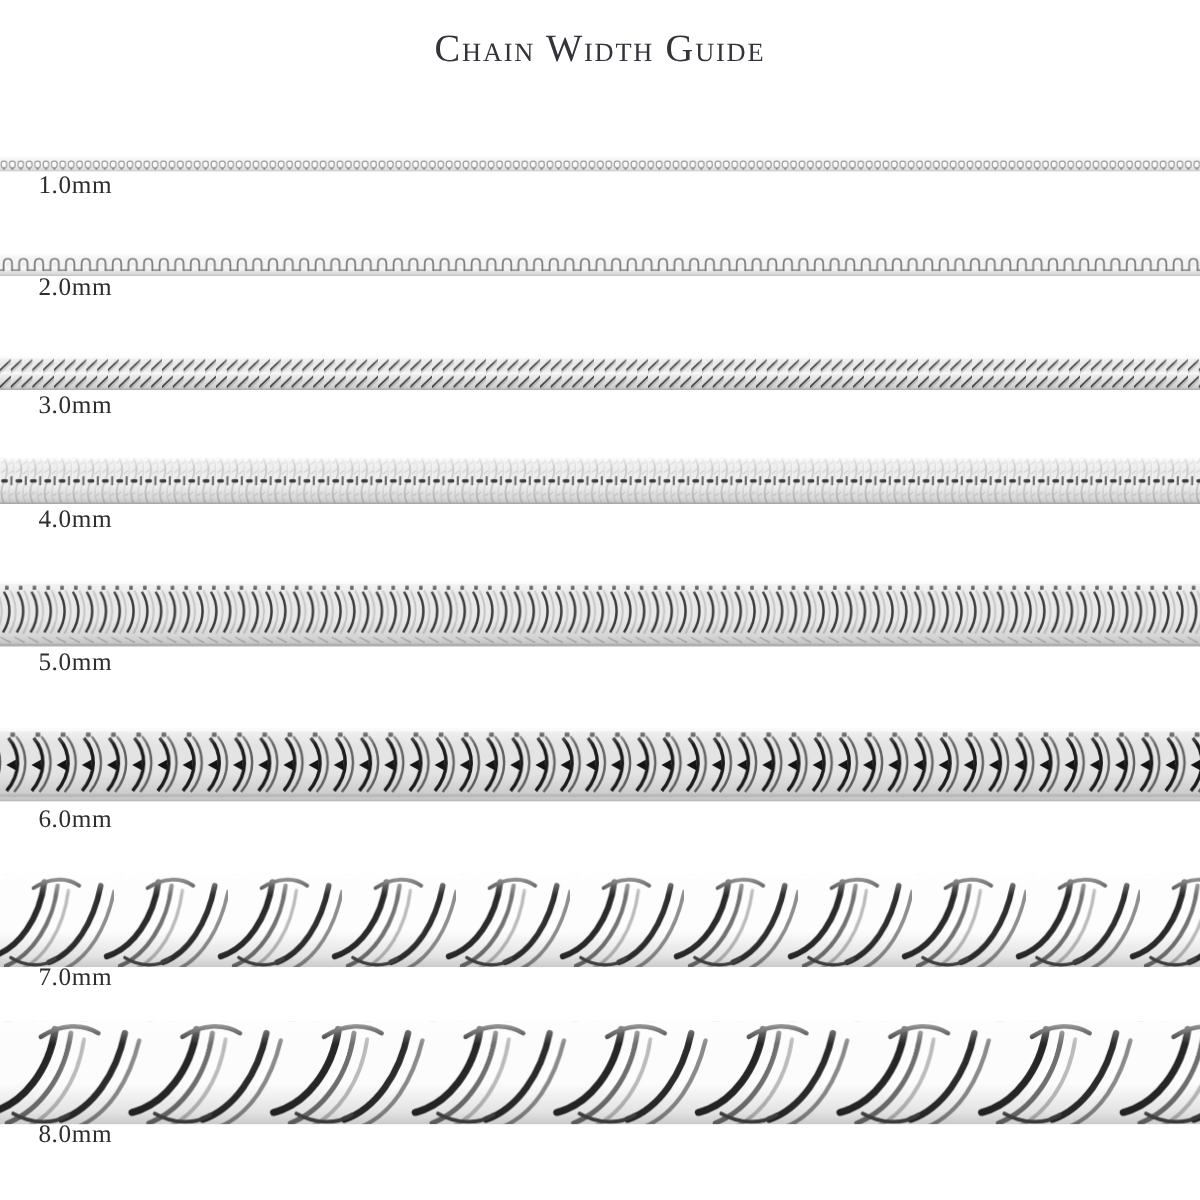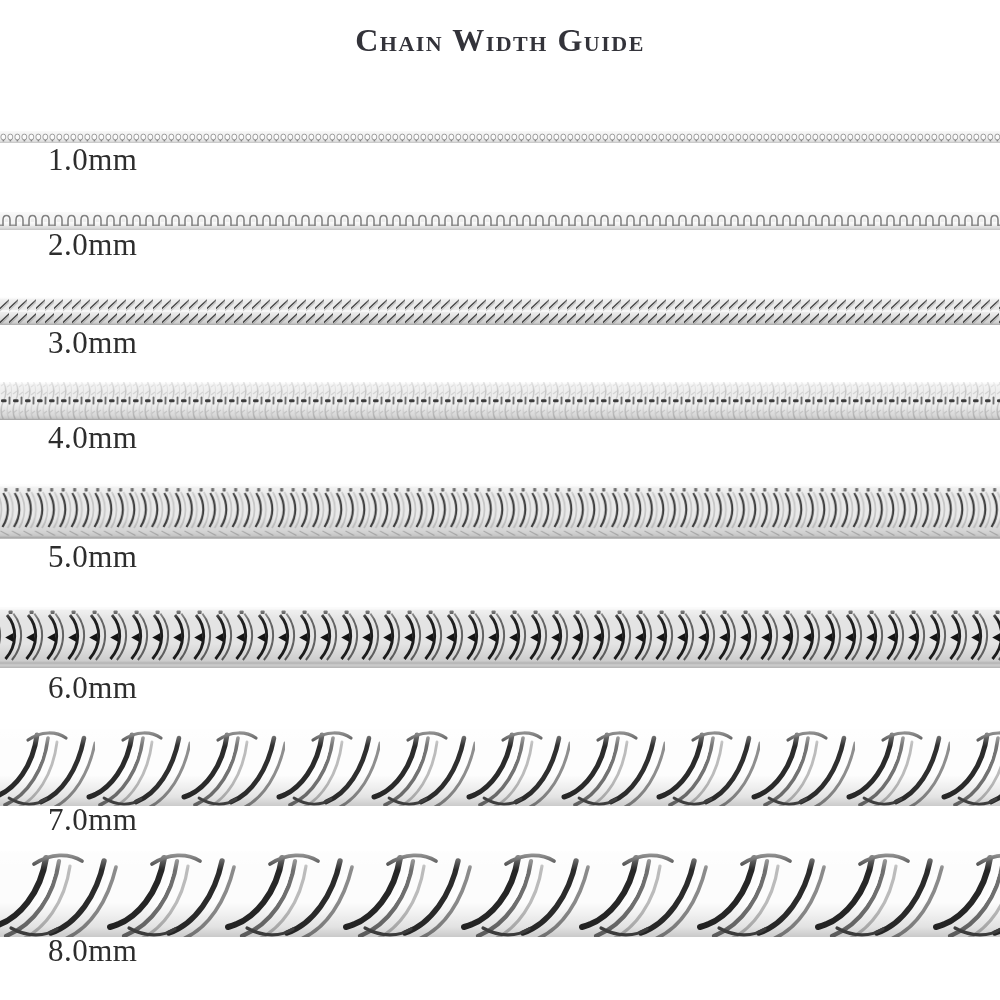--- a/index.html
+++ b/index.html
@@ -9,35 +9,35 @@
     background:#ffffff;
     overflow:hidden;
     font-family:"Liberation Serif", serif;
   }
   .title{
     position:absolute;
     top:22px;left:0;width:100%;
     margin:0;
     text-align:center;
     font-size:32px;
-    font-weight:700;
+    font-weight:400;
     font-variant:small-caps;
     letter-spacing:1.5px;
     color:#33333a;
   }
   .chain{
     position:absolute;
     left:0;
     width:1000px;
     display:block;
   }
   .label{
     position:absolute;
-    left:48px;
-    font-size:31px;
+    left:32px;
+    font-size:21px;
     line-height:1.18;
     color:#2d2d2d;
     letter-spacing:0.5px;
   }
 </style>
 </head>
 <body>
 
 <div class="canvas">
 

